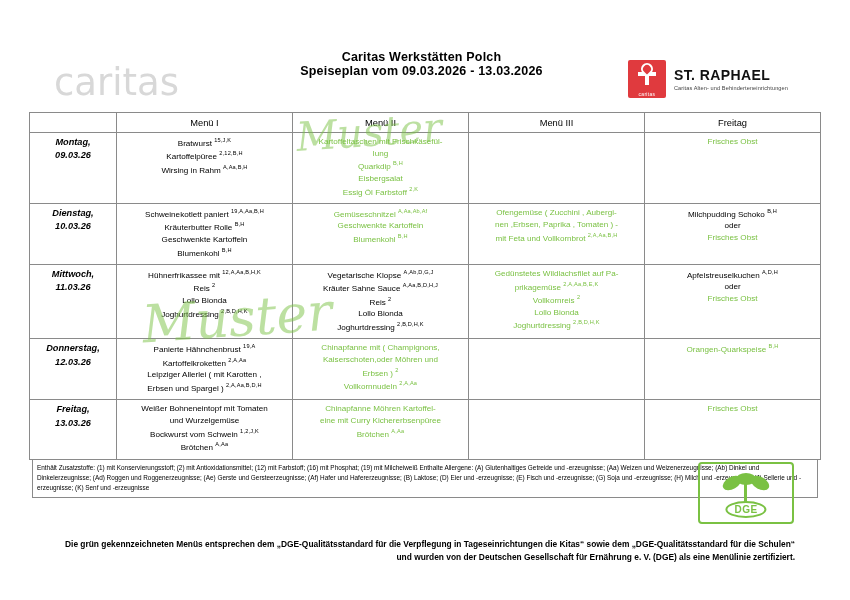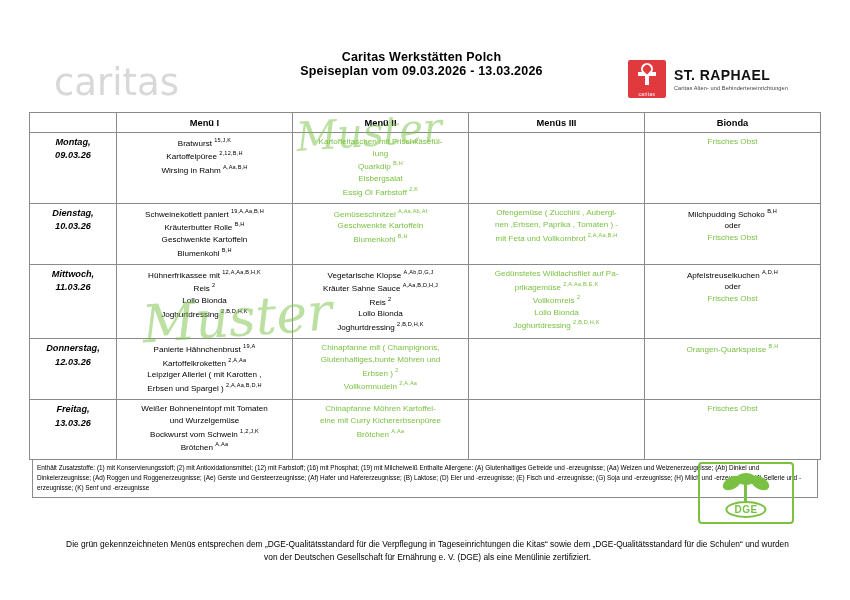--- a/index.html
+++ b/index.html
@@ -133,21 +133,21 @@
     font-size: 8.1px;
   }
   .menu-table th, .menu-table td {
     border: 1px solid #8a8a8a;
     vertical-align: top;
     padding: 3px 2px 5px 2px;
     text-align: center;
   }
   .menu-table th {
     font-size: 9.3px;
-    font-weight: bold;
+    font-weight: normal;
     height: 15px;
     padding: 2px 0;
     vertical-align: middle;
   }
   .col-day   { width: 86px; }
   .col-menu  { width: 175px; }
   .col-dess  { width: 175px; }
   .day-cell {
     font-weight: bold;
     font-size: 9.2px;
@@ -230,22 +230,22 @@
     text-align: right;
   }
 
   
   .bottom-note {
     position: absolute;
     left: 60px;
     right: 55px;
     top: 538px;
     font-size: 8.4px;
-    font-weight: normal;
-    text-align: center;
+    font-weight: bold;
+    text-align: right;
     line-height: 1.6;
   }
 </style>
 </head>
 <body>
 
 <div class="page">
 
   <div class="header">
     <div class="brand-watermark">caritas</div>
@@ -268,22 +268,22 @@
       </div>
     </div>
   </div>
 
   <table class="menu-table">
     <thead>
       <tr>
         <th class="col-day"></th>
         <th class="col-menu">Menü I</th>
         <th class="col-menu">Menü II</th>
-        <th class="col-menu">Menüs III</th>
-        <th class="col-dess">Bionda</th>
+        <th class="col-menu">Menü III</th>
+        <th class="col-dess">Freitag</th>
       </tr>
     </thead>
     <tbody id="menu-body">
         <tr>
           <td class="day-cell">Montag,
 09.03.26</td>
           <td>
             <div class="dish-list">
               <span class="dish"><span>Bratwurst </span><span class="sup">15,J,K</span></span>
               <span class="dish"><span>Kartoffelpüree </span><span class="sup">2,12,B,H</span></span>
@@ -385,21 +385,21 @@
             <div class="dish-list">
               <span class="dish"><span>Panierte Hähnchenbrust </span><span class="sup">19,A</span></span>
               <span class="dish"><span>Kartoffelkroketten </span><span class="sup">2,A,Aa</span></span>
               <span class="dish"><span>Leipziger Allerlei ( mit Karotten ,</span></span>
               <span class="dish"><span>Erbsen und Spargel ) </span><span class="sup">2,A,Aa,B,D,H</span></span>
             </div>
           </td>
           <td>
             <div class="dish-list green">
               <span class="dish"><span>Chinapfanne mit ( Champignons,</span></span>
-              <span class="dish"><span>Glutenhaltiges,bunte Möhren und</span></span>
+              <span class="dish"><span>Kaiserschoten,oder Möhren und</span></span>
               <span class="dish"><span>Erbsen ) </span><span class="sup">2</span></span>
               <span class="dish"><span>Vollkornnudeln </span><span class="sup">2,A,Aa</span></span>
             </div>
           </td>
           <td>
             <div class="dish-list"></div>
           </td>
           <td>
             <div class="dish-list green">
               <span class="dish"><span>Orangen-Quarkspeise </span><span class="sup">B,H</span></span>

